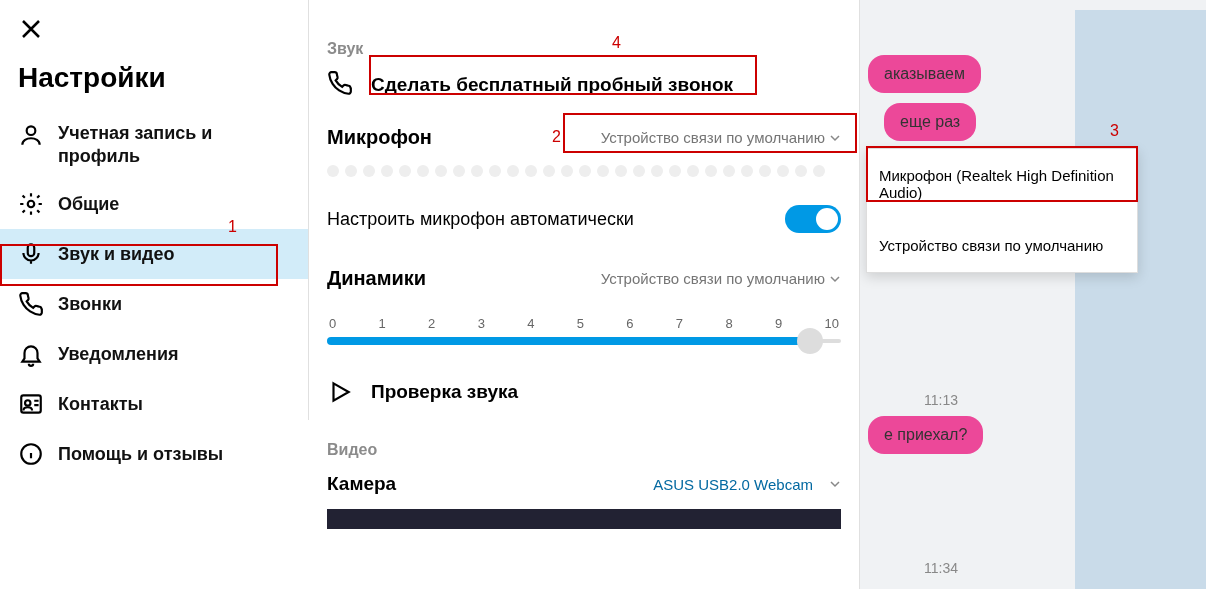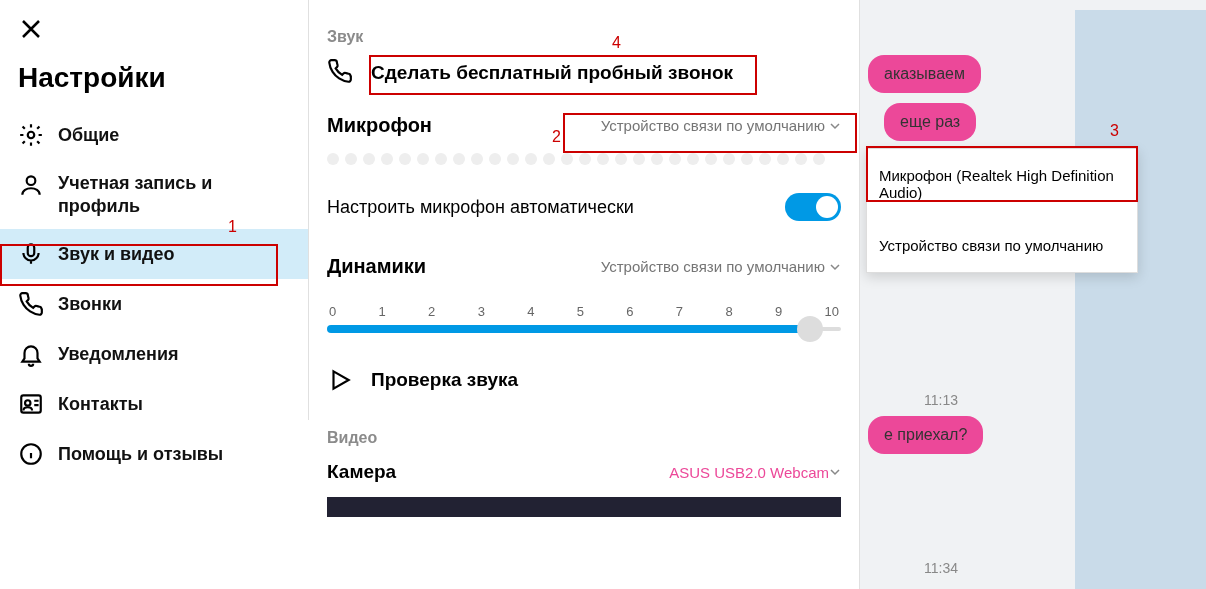--- a/index.html
+++ b/index.html
@@ -7,21 +7,21 @@
 .sidebar { position: absolute; left: 0; top: 0; width: 309px; height: 420px; border-right: 1px solid #e0e0e0; background: #fff; }
 .close-x { position: absolute; left: 20px; top: 18px; font-size: 26px; cursor: pointer; color: #000; }
 .settings-title { position: absolute; left: 18px; top: 62px; font-size: 28px; font-weight: 700; }
 .nav { position: absolute; left: 0; top: 110px; width: 100%; }
 .nav-item { display: flex; align-items: center; padding: 12px 18px; cursor: pointer; font-size: 18px; font-weight: 600; color: #111; }
 .nav-item .ic { width: 26px; height: 26px; margin-right: 14px; display: flex; align-items: center; justify-content: center; flex-shrink:0; }
 .nav-item.active { background: #d2ecf9; }
 .nav-item.profile { align-items:flex-start; }
 .nav-item.profile .lbl { line-height:1.25; }
 
-.main { position: absolute; left: 309px; top: 0; width: 551px; height: 589px; background: #fff; padding: 0 18px; border-right:1px solid #e0e0e0;}
+.main { position: absolute; left: 309px; top: 0; width: 551px; height: 589px; background: #fff; padding: 12px 18px; border-right:1px solid #e0e0e0;}
 .sec-title { color: #8b8b8b; font-size: 16px; font-weight: 600; margin-top: 28px; }
 .call-test { display: flex; align-items: flex-end; margin-top: 12px; }
 .call-test .ic { width: 30px; margin-right: 14px; }
 .call-test-label { font-size: 19px; font-weight: 700; }
 .row-label { font-size: 20px; font-weight: 700; margin-top: 30px; display:flex; justify-content:space-between; align-items:center;}
 .drop-val { font-size: 15px; color: #757575; font-weight:400; display:flex; align-items:center; gap:4px;}
 .dots { margin-top: 16px; display: flex; gap: 6px; }
 .dot { width: 12px; height: 12px; border-radius: 50%; background: #eee; }
 .auto-row { display: flex; justify-content: space-between; align-items: center; margin-top: 28px; font-size: 18px; }
 .toggle { width: 56px; height: 28px; background: #0099e5; border-radius: 14px; position: relative; }
@@ -29,21 +29,21 @@
 .slider-row { margin-top: 26px; }
 .slider-labels { display: flex; justify-content: space-between; font-size: 13px; color: #666; padding:0 2px;}
 .slider-track { position: relative; height: 8px; margin-top: 6px; }
 .slider-bg { position: absolute; left: 0; right: 0; top: 2px; height: 4px; background: #ddd; border-radius: 2px; }
 .slider-fill { position: absolute; left: 0; width: 94%; top: 0; height: 8px; background: #0099e5; border-radius: 4px; }
 .slider-thumb { position: absolute; left: 94%; top: -9px; width: 26px; height: 26px; background: #ddd; border-radius: 50%; margin-left:-13px;}
 .test-sound { display: flex; align-items: center; margin-top: 34px; }
 .test-sound .ic { width: 30px; margin-right: 14px; }
 .test-sound-label { font-size: 19px; font-weight: 700; }
 .camera-row { display:flex; justify-content:space-between; align-items:center; margin-top:14px; font-size:19px; font-weight:700;}
-.camera-val { font-size:15px; color:#ec4899; font-weight:400; display:flex; align-items:center; gap:0;}
+.camera-val { font-size:15px; color:#0369a1; font-weight:400; display:flex; align-items:center; gap:16px;}
 .cam-prev { margin-top:14px; height:20px; background:#223; }
 
 .chat-bg { position:absolute; left:860px; top:0; width:346px; height:589px; background:#f0f2f4;}
 .bubble { position:absolute; background:#ec4899; border-radius:16px; padding:10px 16px; font-size:16px; color:#333; }
 .time { position:absolute; font-size:14px; color:#888;}
 .blue-panel { position:absolute; left:1075px; top:10px; width:131px; height:579px; background:#c9dbe9;}
 .dropdown-menu { position:absolute; left:866px; top:148px; width:272px; background:#fff; border:1px solid #ddd; box-shadow:0 4px 12px rgba(0,0,0,.15); }
 .dropdown-item { padding:18px 12px; font-size:15px; cursor:pointer; }
 
 
@@ -70,37 +70,37 @@
 </div>
 
 <div class="sidebar">
   <div class="close-x">
     <svg width="22" height="22" viewBox="0 0 22 22">
         <path d="M3 3 L19 19 M19 3 L3 19" stroke="#000" stroke-width="2.5" fill="none"></path>
       </svg>
   </div>
   <div class="settings-title">Настройки</div>
   <div class="nav">
+    <div class="nav-item profile">
+      <span class="ic">
+        <svg width="26" height="26" viewBox="0 0 24 24" fill="none" stroke="#000" stroke-width="2">
+            <circle cx="12" cy="8" r="4"></circle>
+            <path d="M4 21c0-4 4-6 8-6s8 2 8 6"></path>
+          </svg>
+      </span>
+      <span class="lbl">Учетная запись и профиль</span>
+    </div>
     <div class="nav-item">
       <span class="ic">
         <svg width="26" height="26" viewBox="0 0 24 24" fill="none" stroke="#000" stroke-width="2">
             <circle cx="12" cy="12" r="3"></circle>
             <path d="M12 2v3M12 19v3M4.2 4.2l2.1 2.1M17.7 17.7l2.1 2.1M2 12h3M19 12h3M4.2 19.8l2.1-2.1M17.7 6.3l2.1-2.1"></path>
           </svg>
       </span>
       <span>Общие</span>
-    </div>
-    <div class="nav-item profile">
-      <span class="ic">
-        <svg width="26" height="26" viewBox="0 0 24 24" fill="none" stroke="#000" stroke-width="2">
-            <circle cx="12" cy="8" r="4"></circle>
-            <path d="M4 21c0-4 4-6 8-6s8 2 8 6"></path>
-          </svg>
-      </span>
-      <span class="lbl">Учетная запись и профиль</span>
     </div>
     <div class="nav-item active">
       <span class="ic">
         <svg width="26" height="26" viewBox="0 0 24 24" fill="none" stroke="#000" stroke-width="2">
             <rect x="9" y="3" width="6" height="11" rx="3"></rect>
             <path d="M5 11a7 7 0 0 0 14 0M12 18v3"></path>
           </svg>
       </span>
       <span>Звук и видео</span>
     </div>

